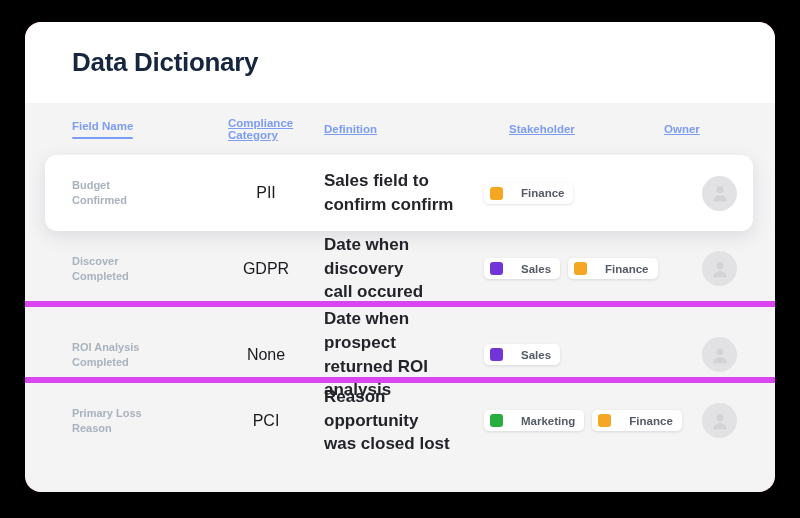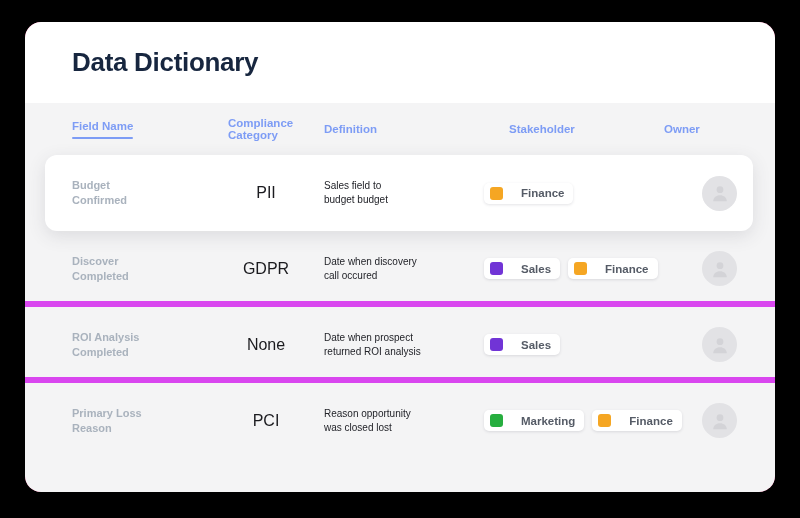--- a/index.html
+++ b/index.html
@@ -68,20 +68,21 @@
   .col-def      { }
   .col-stake    { }
   .col-owner    { display: flex; justify-content: center; }
 
   
   .thead {
     height: 52px;
     font-size: 11.5px;
     font-weight: bold;
     color: #7d9cf5;
+    text-decoration: underline;
   }
   .thead .col-category { text-align: left; padding-left: 20px; }
   .thead .col-def      { padding-left: 0px; }
   .thead .col-stake    { padding-left: 25px; }
   .thead .col-owner    { display: block; text-align: left; padding-left: 0px; }
 
   .th-field-wrap {
     display: inline-block;
   }
   .th-underline {
@@ -118,22 +119,22 @@
     font-weight: bold;
     color: #a9b2bd;
     line-height: 1.35;
   }
   .cell-category {
     font-size: 16px;
     font-weight: normal;
     color: #1b1b1f;
   }
   .cell-def {
-    font-size: 10px;
-    font-weight: normal;
+    font-size: 17px;
+    font-weight: bold;
     color: #23242a;
     line-height: 1.4;
   }
 
   
   .chips {
     display: flex;
     gap: 8px;
     align-items: center;
   }
@@ -212,21 +213,21 @@
       <div class="trow active">
         <div class="row-grid" style="height:76px;">
           <div class="col-pad"></div>
           <div class="col-field cell-field">
             <div>Budget</div>
             <div>Confirmed</div>
           </div>
           <div class="col-category cell-category">PII</div>
           <div class="col-def cell-def">
             <div>Sales field to</div>
-            <div>budget budget</div>
+            <div>confirm confirm</div>
           </div>
           <div class="col-stake">
             <div class="chips">
               <span class="chip">
                 <span class="chip-swatch" style="background:#f5a623"></span>
                 <span>Finance</span>
               </span>
             </div>
           </div>
           <div class="col-owner">

